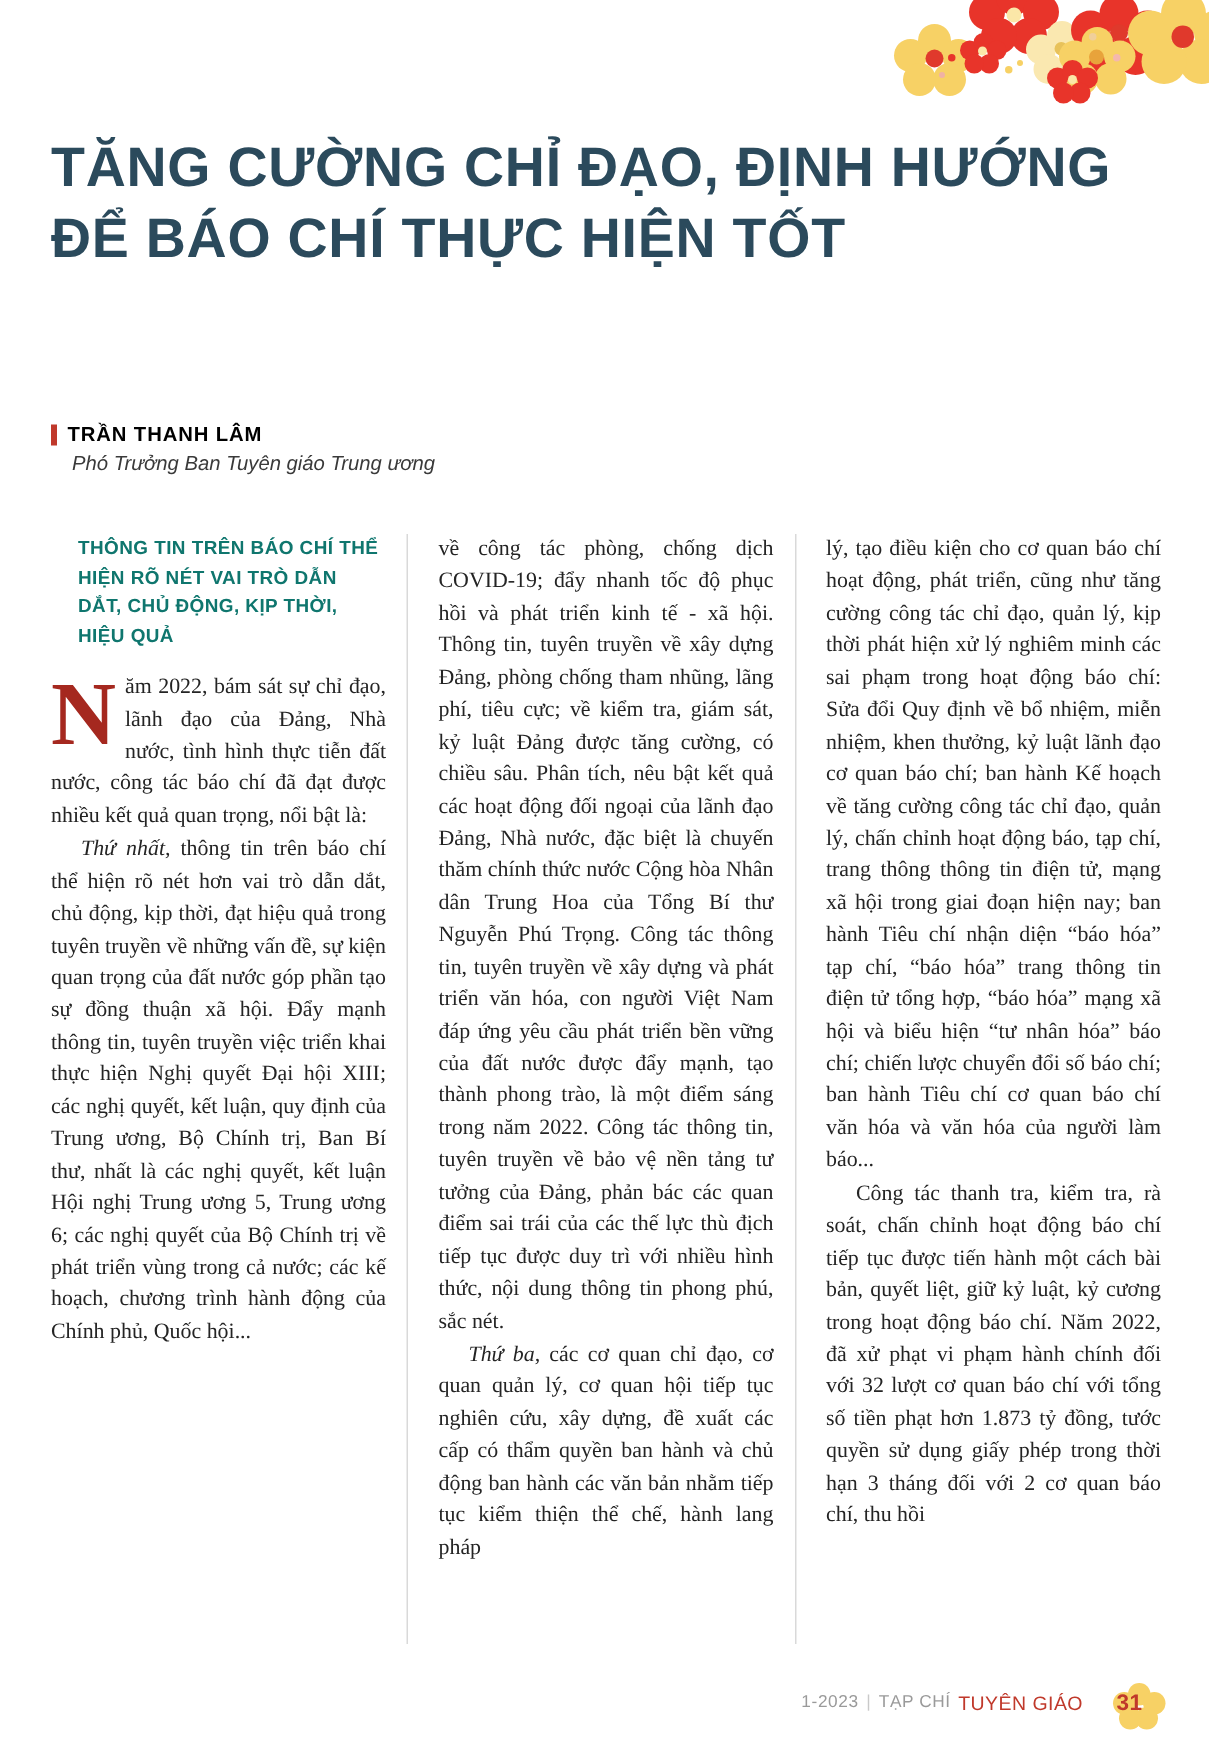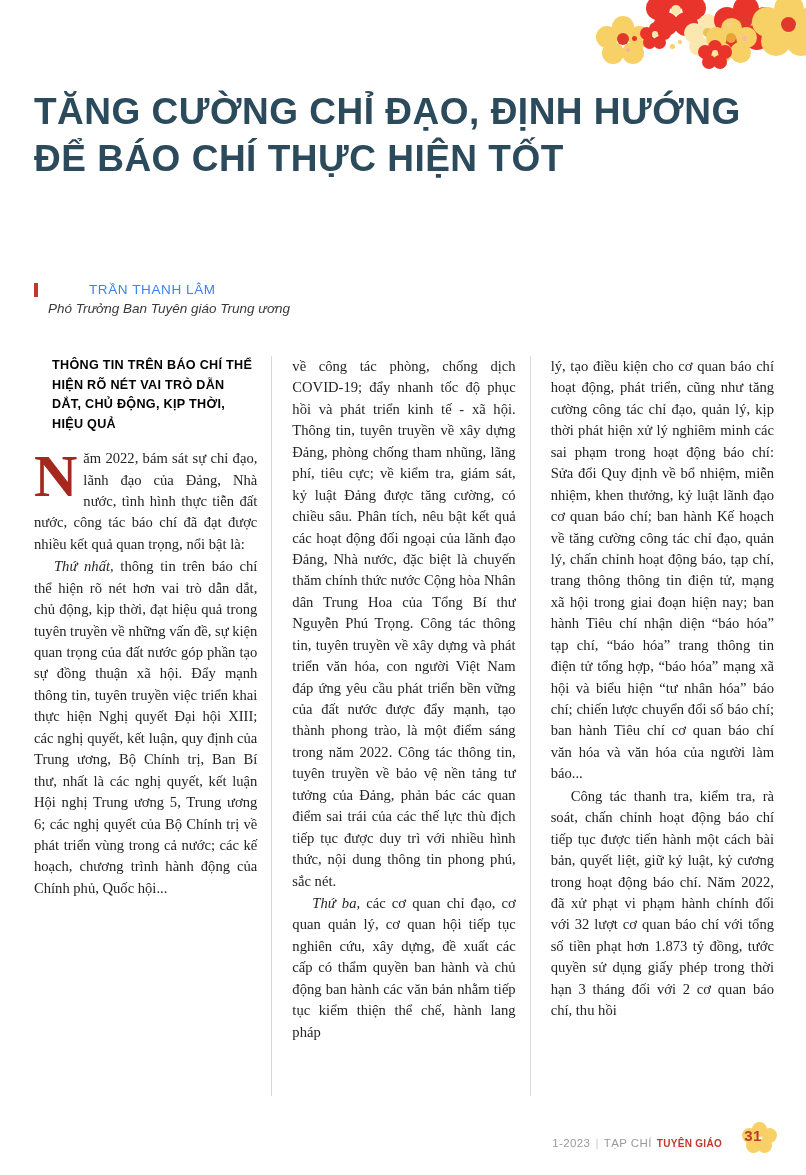--- a/index.html
+++ b/index.html
@@ -29,40 +29,40 @@
     line-height:1.28;
     color:#2b4a5c;
     white-space:nowrap;
   }
   .title-line.l3{margin-left:14px;}
 
   
   .byline{position:absolute;left:34px;top:282px;}
   .byline-name{
     font-family:"Liberation Sans", sans-serif;
-    font-weight:normal;font-size:13.5px;letter-spacing:.6px;
-    color:#3b82f6;display:flex;align-items:center;gap:44px;
+    font-weight:bold;font-size:13.5px;letter-spacing:.6px;
+    color:#000000;display:flex;align-items:center;
   }
   .byline-bar{display:inline-block;width:4px;height:14px;background:#c0392b;margin-right:7px;}
   .byline-role{
     font-family:"Liberation Sans", sans-serif;
     font-style:italic;font-size:13.5px;color:#3a3a3a;
     margin-top:4px;margin-left:14px;
   }
 
   
   .cols{position:absolute;left:34px;top:356px;width:740px;height:740px;
         display:flex;gap:0px;}
   .col{width:228px;position:relative;}
   .col + .col{padding-left:20px;margin-left:14px;border-left:1px solid #d9d9d9;}
 
   .redhead{
     font-family:"Liberation Sans", sans-serif;
     font-weight:bold;font-size:12.6px;line-height:1.55;
-    color:#000000;letter-spacing:.3px;
+    color:#0f766e;letter-spacing:.3px;
     margin:0 0 14px 18px;
   }
 
   p.body{
     font-size:14.6px;
     line-height:1.47;
     text-align:justify;
     text-justify:inter-word;
     color:#242424;
     margin:0 0 0 0;
@@ -79,28 +79,28 @@
     font-weight:bold;
     font-size:60px;
     line-height:0.82;
     color:#a5281f;
     margin:4px 6px -2px 0;
   }
 
   
   .footer{
     position:absolute;right:36px;bottom:26px;
-    display:flex;align-items:flex-end;
+    display:flex;align-items:center;
     font-family:"Liberation Sans", sans-serif;
     font-size:11.5px;letter-spacing:.4px;
   }
   .f-date{color:#9a9a9a;}
   .f-sep{color:#c9c9c9;margin:0 5px;}
   .f-tap{color:#9a9a9a;margin-right:5px;}
-  .f-brand{color:#c0392b;font-weight:bold;font-size:10px;letter-spacing:.3px;}
+  .f-brand{color:#c0392b;font-weight:normal;font-size:13px;letter-spacing:.3px;}
   .f-pagewrap{position:relative;margin-left:14px;width:34px;height:28px;display:flex;align-items:center;justify-content:center;}
   .f-flower{position:absolute;left:6px;top:1px;width:30px;height:26px;}
   .f-page{position:relative;color:#c0392b;font-weight:bold;font-size:15px;z-index:2;}
 </style>
 </head>
 <body>
 
 <div class="page">
 
   <div class="flowers">

